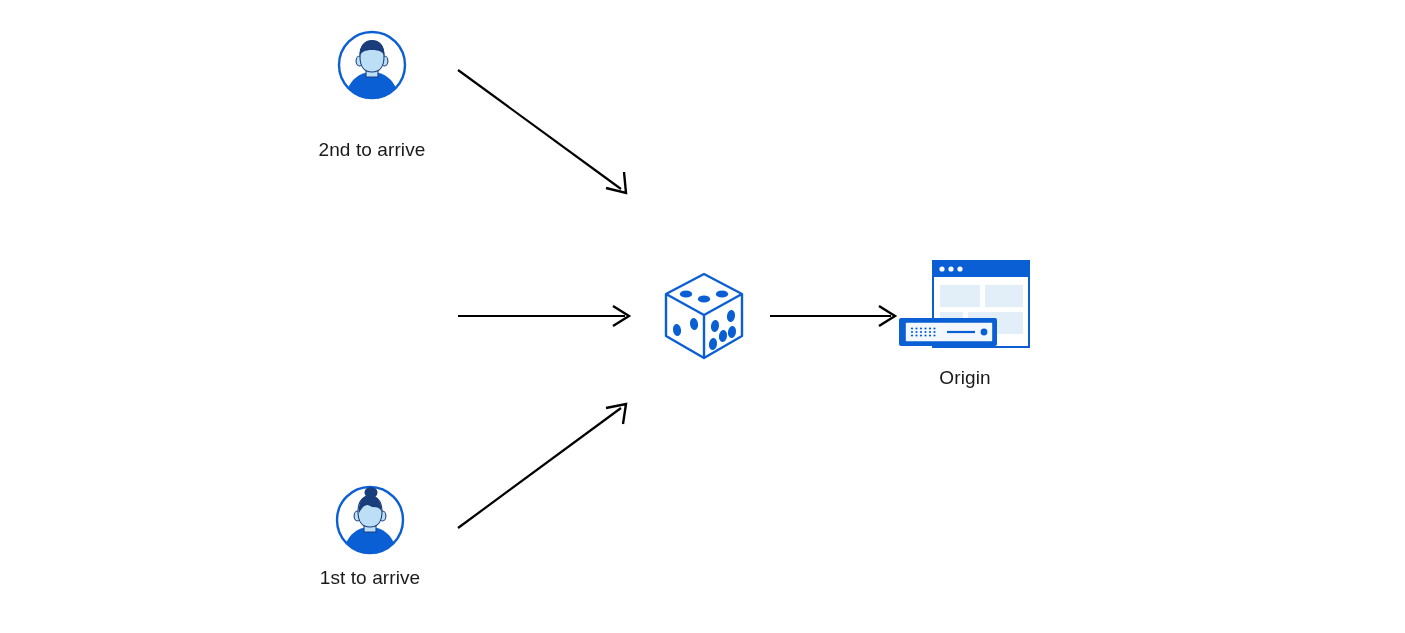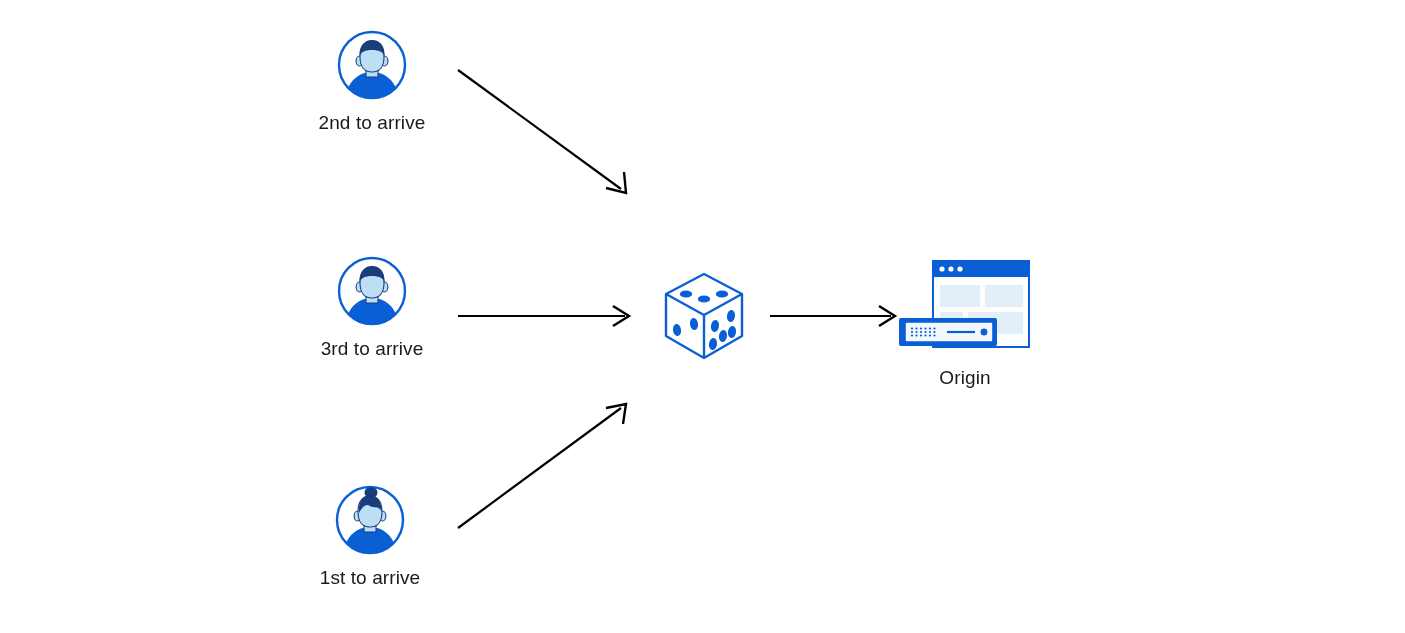--- a/index.html
+++ b/index.html
@@ -76,21 +76,21 @@
     <g>
       <line x1="458" y1="528" x2="621" y2="408" stroke="#000000" stroke-width="2.2" stroke-linecap="butt"></line>
       <polyline points="606,408 626,404 623,424" fill="none" stroke="#000000" stroke-width="2.4" stroke-linejoin="miter" stroke-linecap="butt"></polyline>
     </g>
     <g>
       <line x1="770" y1="316" x2="891" y2="316" stroke="#000000" stroke-width="2.2" stroke-linecap="butt"></line>
       <polyline points="879,306 895,316 879,326" fill="none" stroke="#000000" stroke-width="2.4" stroke-linejoin="miter" stroke-linecap="butt"></polyline>
     </g>
   </svg>
 
-  <div class="node" style="left:310px; top:28px; width:124px;">
+  <div class="node" style="left:310px; top:28px; width:124px;gap:27px;">
     <div class="avatar-wrap">
       <svg viewBox="0 0 74 74" width="74" height="74">
         <defs>
           <clipPath id="clipA">
               <circle cx="37" cy="37" r="33"></circle>
             </clipPath>
         </defs>
         <circle cx="37" cy="37" r="33" fill="#ffffff" stroke="#0b5fd4" stroke-width="2.4"></circle>
         <g clip-path="url(#clipA)">
           <path d="M37 44 C24 44 12 53 10 72 L64 72 C62 53 50 44 37 44 Z" fill="#0b5fd4"></path>
@@ -98,41 +98,20 @@
           <ellipse cx="24.5" cy="33" rx="3.4" ry="5" fill="#bcdff5" stroke="#1a3d7c" stroke-width="1.1"></ellipse>
           <ellipse cx="49.5" cy="33" rx="3.4" ry="5" fill="#bcdff5" stroke="#1a3d7c" stroke-width="1.1"></ellipse>
           <path d="M25 29 C25 18 30 13 37 13 C44 13 49 18 49 29 C49 38 45 44 37 44 C29 44 25 38 25 29 Z" fill="#bcdff5" stroke="#1a3d7c" stroke-width="1.1"></path>
           <path d="M24.5 28 C24 18 29.5 12 37 12 C45 12 50 18 49.5 28 C48 24 44 22 37 22 C30 22 26.5 24 24.5 28 Z" fill="#1a3d7c"></path>
         </g>
       </svg>
     </div>
     <div class="node-label label-gap-avatar">2nd to arrive</div>
   </div>
 
-  <div class="node" style="left:310px; top:254px; width:124px;">
-    <div class="avatar-wrap">
-      <svg viewBox="0 0 74 74" width="74" height="74">
-        <defs>
-          <clipPath id="clipB">
-              <circle cx="37" cy="37" r="33"></circle>
-            </clipPath>
-        </defs>
-        <circle cx="37" cy="37" r="33" fill="#ffffff" stroke="#0b5fd4" stroke-width="2.4"></circle>
-        <g clip-path="url(#clipB)">
-          <path d="M37 44 C24 44 12 53 10 72 L64 72 C62 53 50 44 37 44 Z" fill="#0b5fd4"></path>
-          <path d="M31 38 h12 v11 h-12 z" fill="#bcdff5" stroke="#1a3d7c" stroke-width="1.1"></path>
-          <ellipse cx="24.5" cy="33" rx="3.4" ry="5" fill="#bcdff5" stroke="#1a3d7c" stroke-width="1.1"></ellipse>
-          <ellipse cx="49.5" cy="33" rx="3.4" ry="5" fill="#bcdff5" stroke="#1a3d7c" stroke-width="1.1"></ellipse>
-          <path d="M25 29 C25 18 30 13 37 13 C44 13 49 18 49 29 C49 38 45 44 37 44 C29 44 25 38 25 29 Z" fill="#bcdff5" stroke="#1a3d7c" stroke-width="1.1"></path>
-          <path d="M24.5 28 C24 18 29.5 12 37 12 C45 12 50 18 49.5 28 C48 24 44 22 37 22 C30 22 26.5 24 24.5 28 Z" fill="#1a3d7c"></path>
-        </g>
-      </svg>
-    </div>
-    <div class="node-label label-gap-avatar">3rd to arrive</div>
-  </div>
 
   <div class="node" style="left:308px; top:483px; width:124px;">
     <div class="avatar-wrap">
       <svg viewBox="0 0 74 74" width="74" height="74">
         <defs>
           <clipPath id="clipC">
               <circle cx="37" cy="37" r="33"></circle>
             </clipPath>
         </defs>
         <circle cx="37" cy="37" r="33" fill="#ffffff" stroke="#0b5fd4" stroke-width="2.4"></circle>

